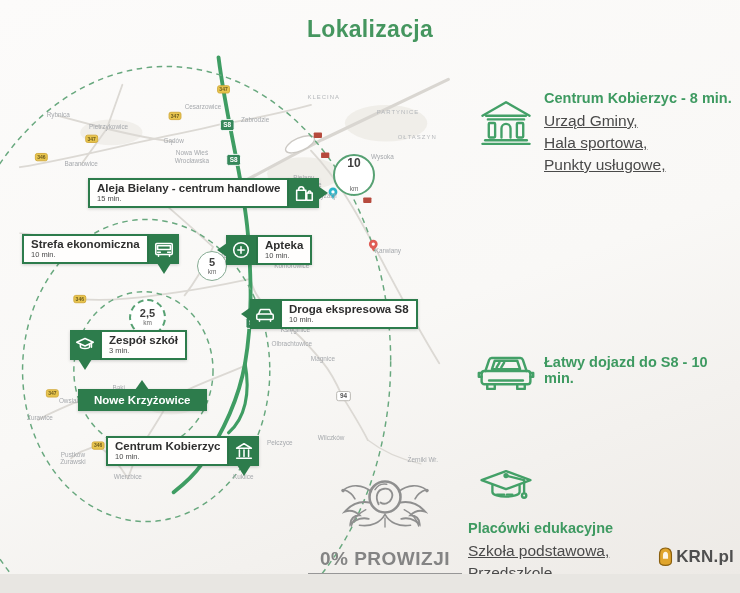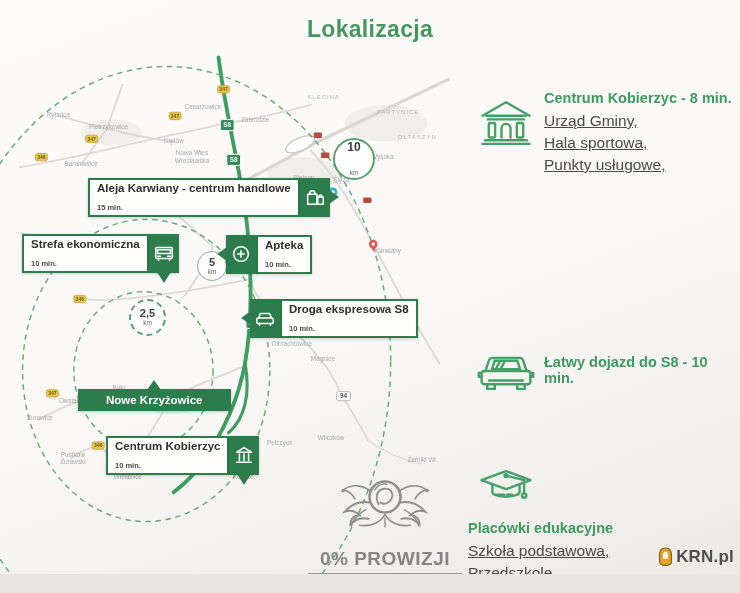--- a/index.html
+++ b/index.html
@@ -5,48 +5,48 @@
   html,body{margin:0;padding:0;background:#e8e6e2;}
   .screen{position:relative;width:740px;height:574px;overflow:hidden;
     background:linear-gradient(160deg,#fcfbfa 0%,#f9f8f6 55%,#edeae6 100%);
     font-family:"Liberation Sans",sans-serif;}
   .page-title{position:absolute;top:16px;left:0;right:0;text-align:center;
     font-size:23px;font-weight:bold;color:#45965f;letter-spacing:.3px;z-index:8;}
   #map-svg{position:absolute;left:0;top:50px;z-index:1;}
   
   .ring-circle{position:absolute;border-radius:50%;background:#fff;display:flex;
     flex-direction:column;align-items:center;justify-content:center;z-index:4;}
-  #ring10{left:333px;top:138px;width:38px;height:38px;border:2px solid #57a173;gap:16px;}
+  #ring10{left:333px;top:154px;width:38px;height:38px;border:2px solid #57a173;gap:16px;}
   #ring5{left:197px;top:251px;width:28px;height:28px;border:1.5px solid #86ab93;}
   #ring25{left:129px;top:299px;width:33px;height:33px;border:2px dashed #57a173;}
   .ring-value{font-weight:bold;color:#3f3f3f;font-size:12px;line-height:1;}
   #ring5 .ring-value,#ring25 .ring-value{font-size:11px;}
   .ring-unit{font-size:6.5px;color:#6a6a6a;line-height:1;margin-top:1px;}
   
   .co{position:absolute;display:flex;z-index:5;align-items:stretch;}
   .co-box{background:#fffefd;border:2px solid #2d7c4c;padding:2px 7px 3px;line-height:1.05;
     box-shadow:0 1px 3px rgba(0,0,0,.18);}
   .co-label{font-size:11.5px;font-weight:bold;color:#2f2f2f;white-space:nowrap;}
-  .co-sub{font-size:7.5px;font-weight:bold;color:#4a4a4a;margin-top:10px;}
+  .co-sub{font-size:7.5px;font-weight:normal;color:#4a4a4a;margin-top:1px;}
   .co-ic{width:30px;min-width:30px;background:#2d7c4c;display:flex;align-items:center;
     justify-content:center;position:relative;box-shadow:0 1px 3px rgba(0,0,0,.18);}
   .ptr-right{position:absolute;right:-9px;top:50%;transform:translateY(-50%);width:0;height:0;
     border-top:7px solid transparent;border-bottom:7px solid transparent;border-left:10px solid #2d7c4c;}
   .ptr-left{position:absolute;left:-9px;top:50%;transform:translateY(-50%);width:0;height:0;
     border-top:7px solid transparent;border-bottom:7px solid transparent;border-right:10px solid #2d7c4c;}
   .ptr-down{position:absolute;bottom:-10px;left:50%;transform:translateX(-50%);width:0;height:0;
     border-left:7px solid transparent;border-right:7px solid transparent;border-top:11px solid #2d7c4c;}
   #co-aleja{left:88px;top:178px;}
   #co-strefa{left:22px;top:234px;}
   #co-apteka{left:226px;top:235px;}
   #co-droga{left:250px;top:299px;}
   #co-zespol{left:70px;top:330px;}
   #co-kobierzyc{left:106px;top:436px;}
   #badge-nk{position:absolute;left:78px;top:389px;background:#2d7c4c;color:#fff;font-weight:bold;
-    font-size:11.5px;padding:5px 28px;z-index:5;box-shadow:0 1px 3px rgba(0,0,0,.2);white-space:nowrap;}
+    font-size:11.5px;padding:5px 16px;z-index:5;box-shadow:0 1px 3px rgba(0,0,0,.2);white-space:nowrap;}
   .ptr-up{position:absolute;top:-9px;left:50%;transform:translateX(-50%);width:0;height:0;
     border-left:7px solid transparent;border-right:7px solid transparent;border-bottom:10px solid #2d7c4c;}
   
   .legend-item{position:absolute;left:468px;width:272px;display:flex;z-index:6;}
   #li1{top:90px;} #li2{top:210px;} #li3{top:338px;} #li4{top:458px;flex-direction:column;}
   .li-ic{width:76px;min-width:76px;display:flex;justify-content:center;align-items:flex-start;padding-top:4px;}
   .li-head{font-size:14.5px;font-weight:bold;color:#3e9a61;margin-bottom:4px;}
   .li-line{font-size:15.5px;color:#4a4a4a;line-height:1.42;text-decoration:underline;}
   #li3 .li-txt{display:flex;align-items:center;min-height:62px;}
   #li3 .li-head{margin-bottom:0;}
@@ -217,21 +217,21 @@
     <span class="ring-value">5</span>
     <span class="ring-unit">km</span>
   </div>
   <div class="ring-circle" id="ring25">
     <span class="ring-value">2,5</span>
     <span class="ring-unit">km</span>
   </div>
 
   <div class="co" id="co-aleja">
     <div class="co-box">
-      <div class="co-label">Aleja Karwiany - centrum handlowe</div>
+      <div class="co-label">Aleja Bielany - centrum handlowe</div>
       <div class="co-sub">15 min.</div>
     </div>
     <div class="co-ic">
       <svg class="mini" width="22" height="22" viewBox="0 0 24 24">
           <rect x="4" y="9" width="10" height="11"></rect>
           <path d="M6 9 c0-5 6-5 6 0"></path>
           <rect x="15" y="12" width="6" height="8"></rect>
           <path d="M16.5 12 c0-3 3-3 3 0"></path>
         </svg>
       <span class="ptr-right"></span>
@@ -276,20 +276,34 @@
           <path d="M6 18 v2 M18 18 v2"></path>
         </svg>
       <span class="ptr-left"></span>
     </div>
     <div class="co-box">
       <div class="co-label">Droga ekspresowa S8</div>
       <div class="co-sub">10 min.</div>
     </div>
   </div>
 
+  <div class="co" id="co-zespol">
+    <div class="co-ic">
+      <svg class="mini" width="22" height="22" viewBox="0 0 24 24">
+          <path d="M12 5 l9 4 -9 4 -9 -4 z"></path>
+          <path d="M7 11 v3 c0 2.5 10 2.5 10 0 v-3"></path>
+          <path d="M19 9.5 v5"></path>
+        </svg>
+      <span class="ptr-down"></span>
+    </div>
+    <div class="co-box">
+      <div class="co-label">Zespół szkół</div>
+      <div class="co-sub">3 min.</div>
+    </div>
+  </div>
 
   <div class="co" id="co-kobierzyc">
     <div class="co-box">
       <div class="co-label">Centrum Kobierzyc</div>
       <div class="co-sub">10 min.</div>
     </div>
     <div class="co-ic">
       <svg class="mini" width="22" height="22" viewBox="0 0 24 24">
           <path d="M4 9 l8 -5 8 5"></path>
           <path d="M5 9 h14"></path>

